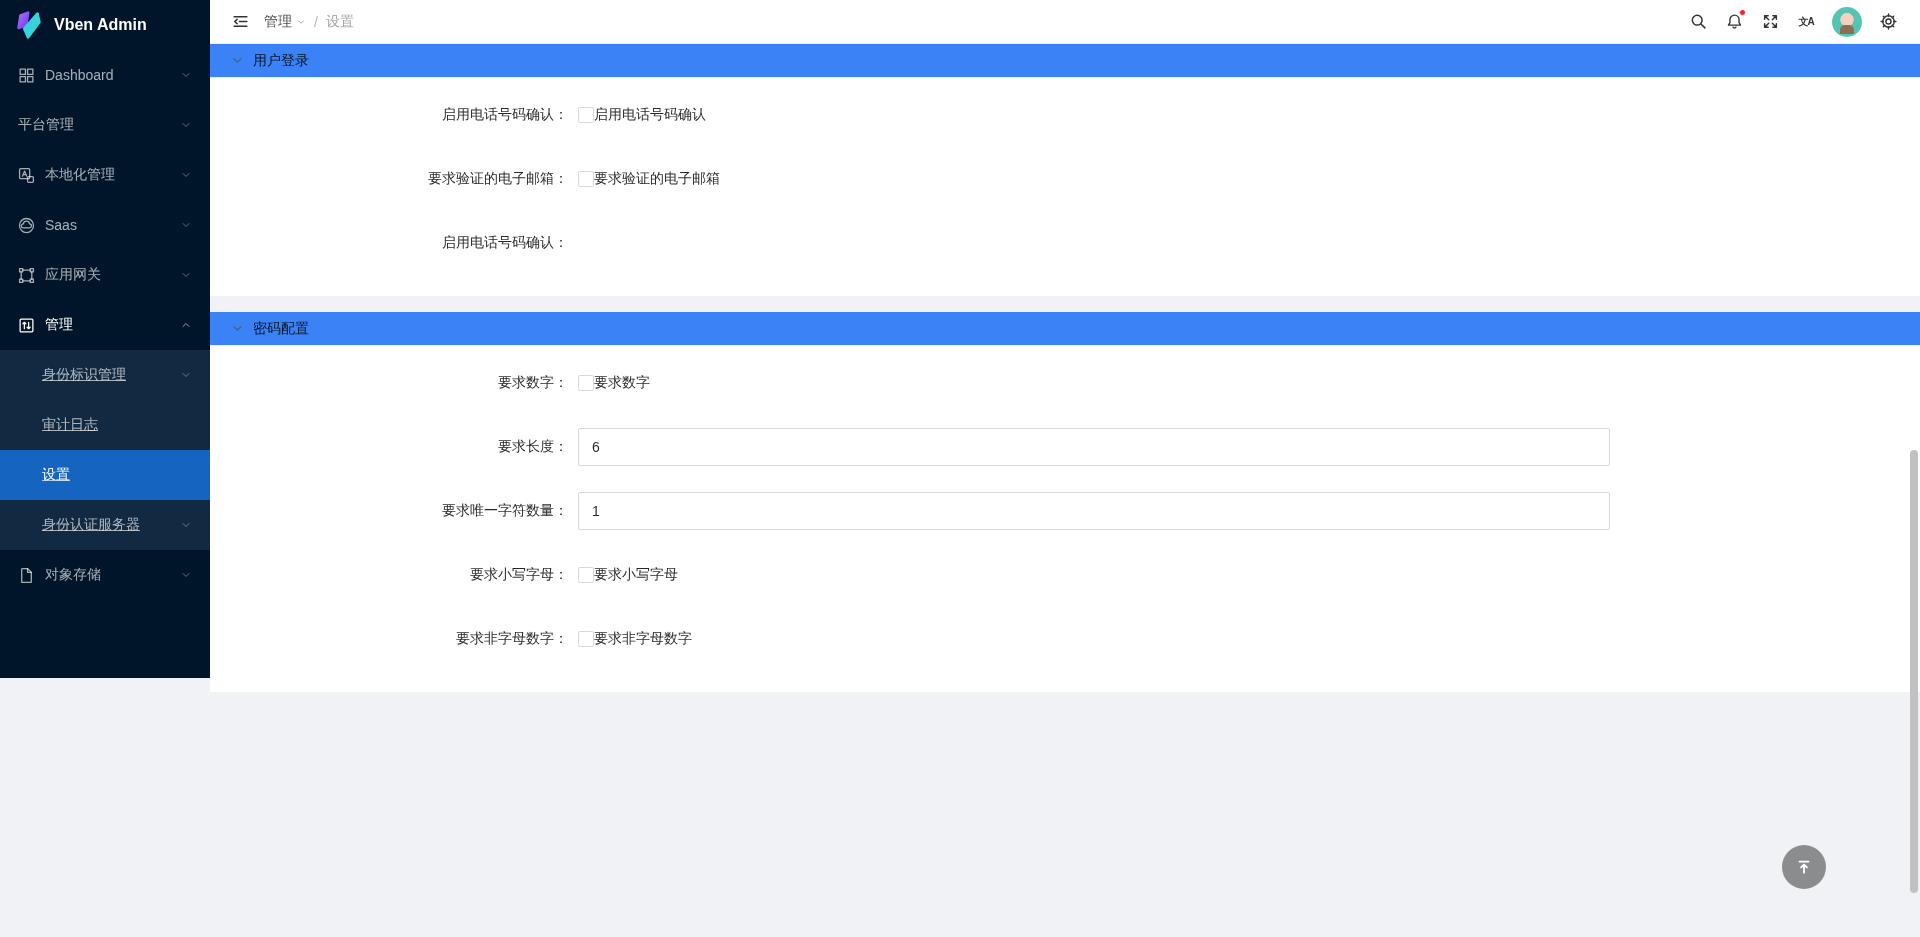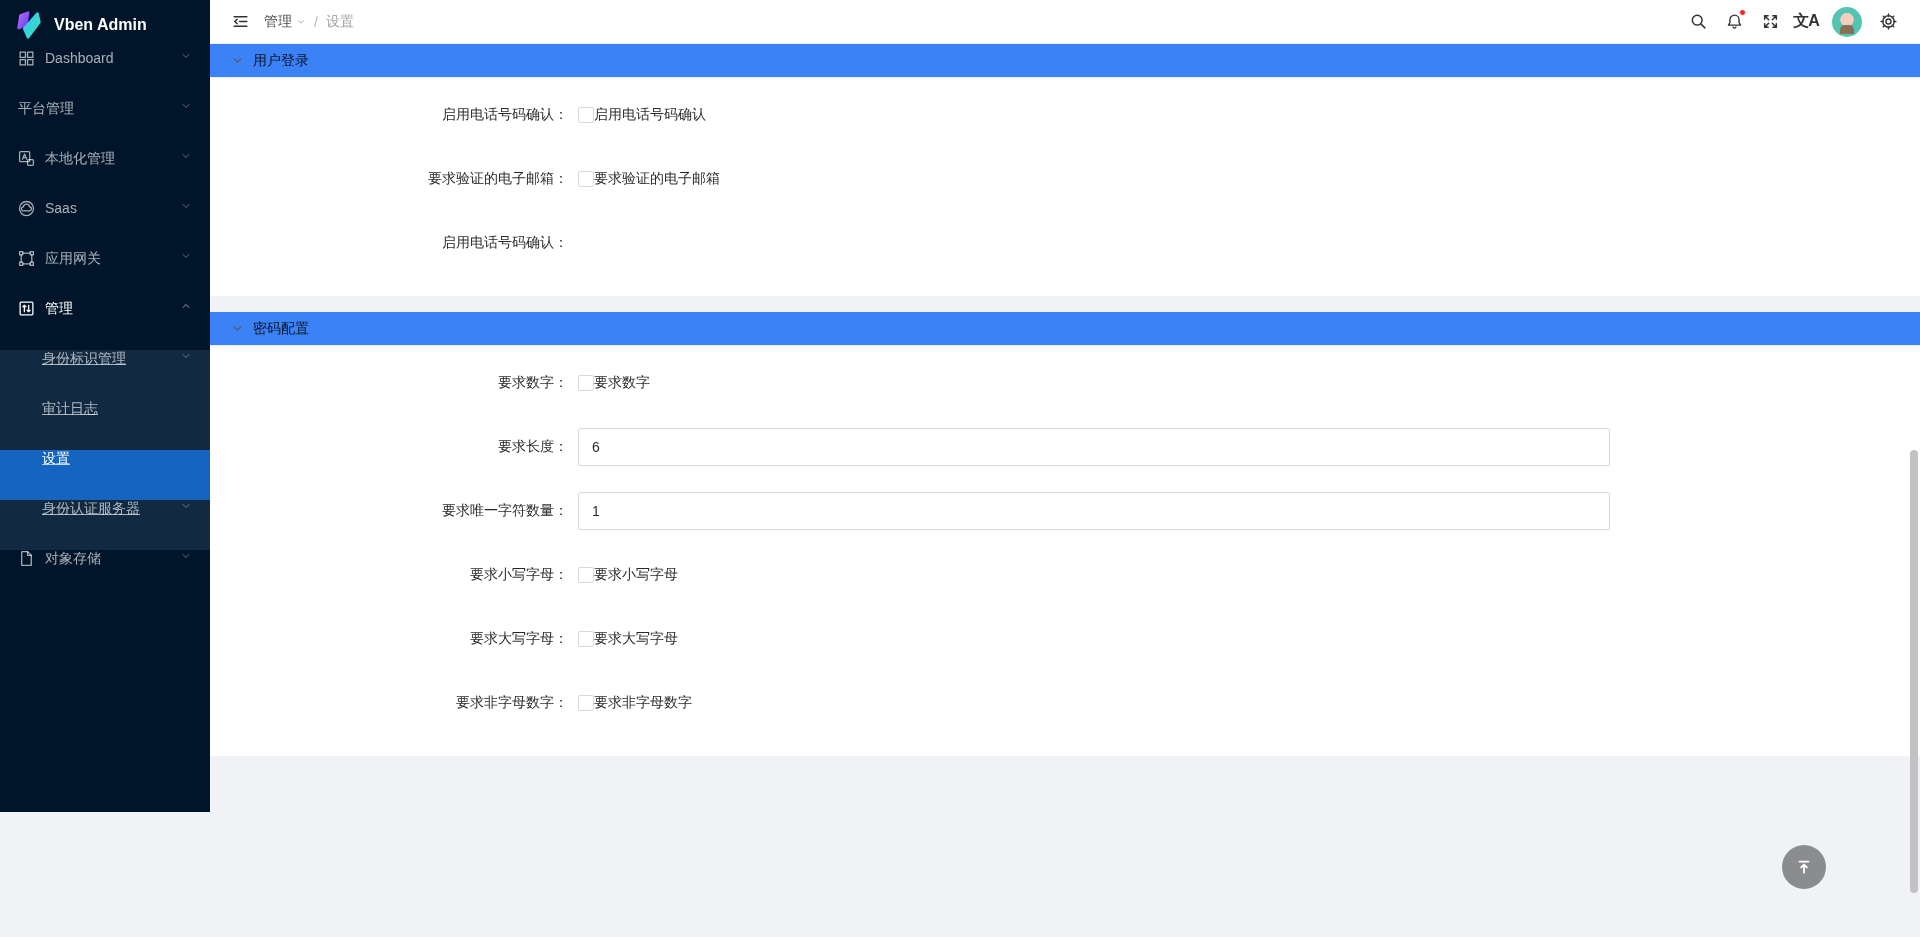--- a/index.html
+++ b/index.html
@@ -1,24 +1,24 @@
 <!DOCTYPE html>
 <html><head>
 <meta charset="utf-8">
 <style>
   * { margin:0; padding:0; box-sizing:border-box; }
   html,body { width:1920px; height:937px; overflow:hidden; }
   body { font-family:"Liberation Sans","DejaVu Sans",sans-serif; font-size:14px; background:#f0f2f5; }
   .app { display:flex; width:1920px; height:937px; }
 
   
-  .sidebar { width:210px; height:812px; background:#001529; flex:0 0 210px; color:rgba(255,255,255,.65); }
+  .sidebar { width:210px; height:678px; background:#001529; flex:0 0 210px; color:rgba(255,255,255,.65); }
   .logo { height:50px; display:flex; align-items:center; padding-left:14px; gap:10px; cursor:pointer; }
   .logo-text { color:#fff; font-size:16px; font-weight:bold; white-space:nowrap; }
-  .menu-item { height:50px; display:flex; align-items:flex-start; padding:0 18px; cursor:pointer; font-size:14px; }
+  .menu-item { height:50px; display:flex; align-items:center; padding:0 18px; cursor:pointer; font-size:14px; }
   .menu-item .mi-icon { width:17px; height:17px; margin-right:10px; display:inline-flex; flex:0 0 17px; }
   .menu-item .mi-icon svg { width:17px; height:17px; }
   .menu-item .mi-label { flex:1; white-space:nowrap; overflow:hidden; }
   .menu-item .mi-caret { width:12px; height:12px; opacity:.65; display:inline-flex; }
   .menu-item.active-parent { color:#fff; }
   .submenu { background:#112a42;text-decoration:underline; }
   .submenu .menu-item { padding-left:42px; }
   .submenu .menu-item.selected { background:#1464c0; color:#fff; }
   svg.stroke { fill:none; stroke:currentColor; stroke-width:1.2; stroke-linecap:round; stroke-linejoin:round; }
 
@@ -32,21 +32,21 @@
   .breadcrumb { display:flex; align-items:center; margin-left:6px; }
   .bc-link { color:rgba(0,0,0,.72); display:flex; align-items:center; gap:4px; cursor:pointer; }
   .bc-caret { width:10px; height:10px; color:rgba(0,0,0,.45); display:inline-flex; }
   .bc-sep { color:rgba(0,0,0,.3); margin:0 8px; }
   .bc-current { color:rgba(0,0,0,.38); }
   .topbar-right { margin-left:auto; display:flex; align-items:center; }
   .badge-dot { position:absolute; top:9px; right:6px; width:7px; height:7px; border-radius:50%; background:#f5222d; border:1px solid #fff; }
   .avatar { width:30px; height:30px; border-radius:50%; margin:0 8px; cursor:pointer;
             background:radial-gradient(circle at 50% 42%, #f6cfc0 0 28%, #56c4b3 30%); position:relative; overflow:hidden; }
   .avatar::after { content:""; position:absolute; left:8px; right:8px; bottom:3px; height:9px; border-radius:5px 5px 0 0; background:#8a6f55; }
-  .i18n-glyph { font-size:16px; font-weight:600; letter-spacing:-1px; }
+  .i18n-glyph { font-size:10px; font-weight:600; letter-spacing:-1px; }
 
   
   .content { flex:1; background:#f0f2f5; overflow:hidden; position:relative; }
   .panel { background:#fff; }
   .panel + .panel { margin-top:16px; }
   .panel-header { height:34px; background:#3b82f6; border-bottom:1px solid #ebedf0; display:flex; align-items:center; padding-left:22px; gap:10px; cursor:pointer; }
   .panel-header .ph-caret { width:11px; height:11px; color:#595959; display:inline-flex; }
   .panel-title { color:rgba(0,0,0,.85); font-size:14px; }
   .panel-body { padding:18px 16px 34px 0; }
   .form-row { display:flex; align-items:center; min-height:38px; }
@@ -347,27 +347,20 @@
             </div>
           </div>
           <div class="form-row">
             <label class="form-label">要求小写字母：</label>
             <div class="form-control">
               <span class="checkbox"></span>
               <span class="cb-text">要求小写字母</span>
             </div>
           </div>
           <div class="form-row">
-            <label class="form-label">要求大写字母：</label>
-            <div class="form-control">
-              <span class="checkbox"></span>
-              <span class="cb-text">要求大写字母</span>
-            </div>
-          </div>
-          <div class="form-row">
             <label class="form-label">要求非字母数字：</label>
             <div class="form-control">
               <span class="checkbox"></span>
               <span class="cb-text">要求非字母数字</span>
             </div>
           </div>
         </div>
       </section>
 
 

